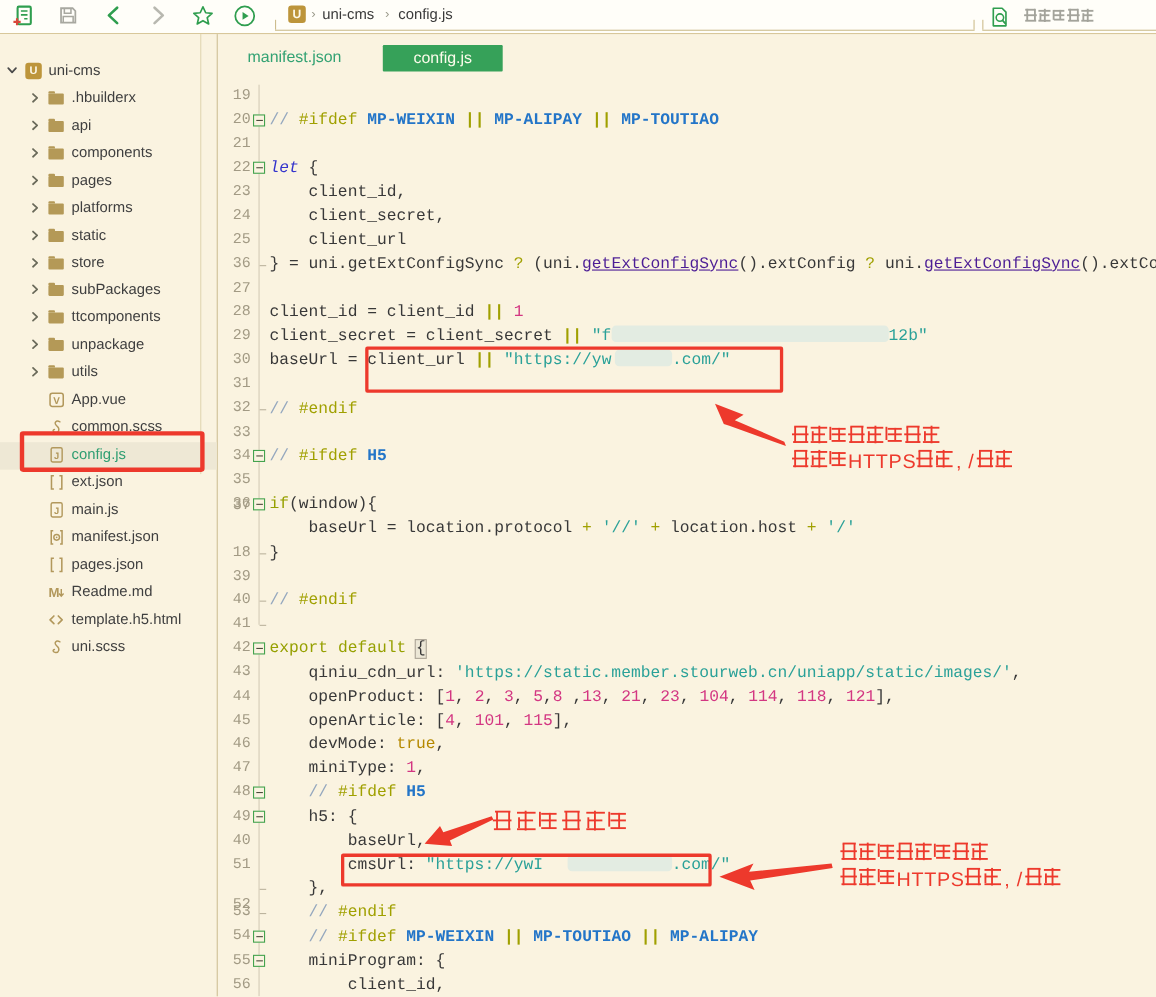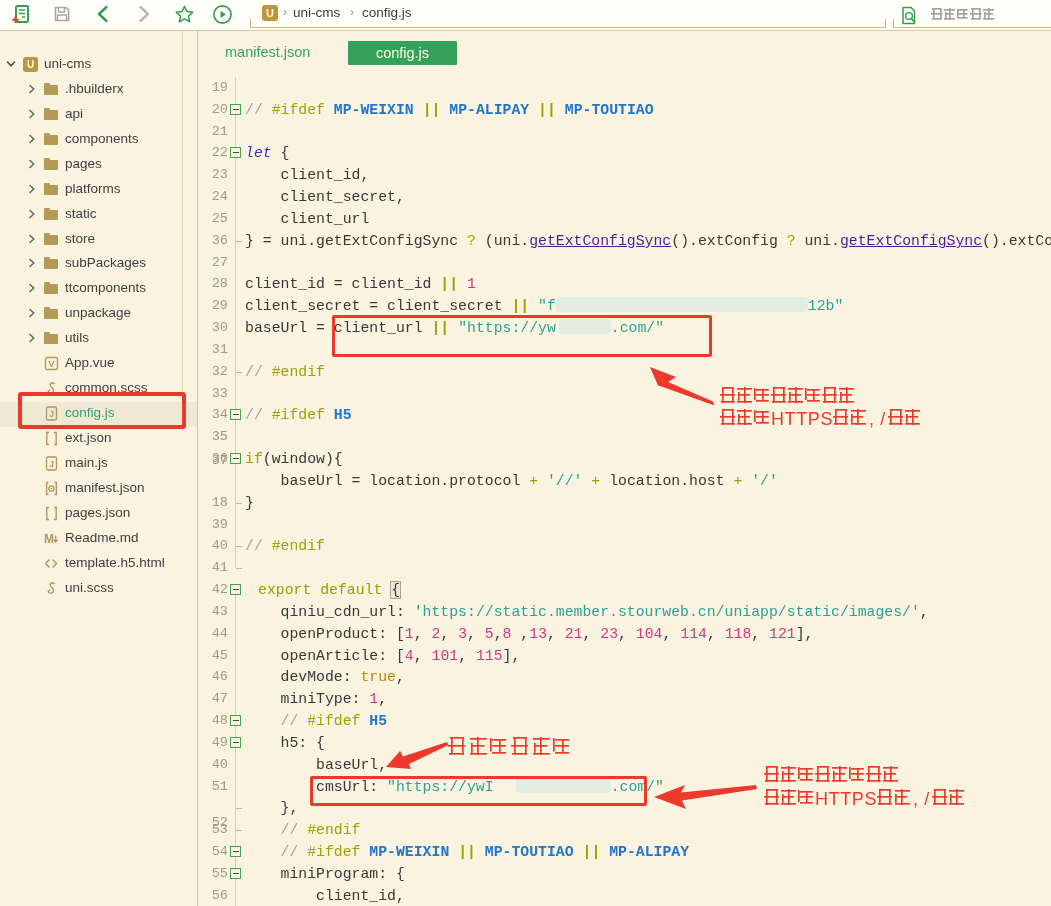--- a/index.html
+++ b/index.html
@@ -334,21 +334,21 @@
 <div class="tick" style="top:437px"></div>
 <div class="num" style="top:448px">39</div>
 <div class="cl" style="top:448px;left:47px"></div>
 <div class="num" style="top:469px">40</div>
 <div class="cl" style="top:469px;left:47px"><span class="cmt">//&nbsp;</span><span class="pp">#endif</span></div>
 <div class="tick" style="top:480px"></div>
 <div class="num" style="top:491px">41</div>
 <div class="cl" style="top:491px;left:47px"></div>
 <div class="tick" style="top:502px"></div>
 <div class="num" style="top:513px">42</div>
-<div class="cl" style="top:513px;left:60px"><span class="kw">export</span>&nbsp;<span class="kw">default</span>&nbsp;<span class="bm">{</span></div>
+<div class="cl" style="top:513px;left:47px"><span class="kw">export</span>&nbsp;<span class="kw">default</span>&nbsp;<span class="bm">{</span></div>
 <div class="fold" style="top:518px"></div>
 <div class="num" style="top:535px">43</div>
 <div class="cl" style="top:535px;left:47px">&nbsp;&nbsp;&nbsp;&nbsp;qiniu_cdn_url:&nbsp;<span class="str">'https://static.member.stourweb.cn/uniapp/static/images/'</span>,</div>
 <div class="num" style="top:557px">44</div>
 <div class="cl" style="top:557px;left:47px">&nbsp;&nbsp;&nbsp;&nbsp;openProduct:&nbsp;[<span class="num2">1</span>,&nbsp;<span class="num2">2</span>,&nbsp;<span class="num2">3</span>,&nbsp;<span class="num2">5</span>,<span class="num2">8</span>&nbsp;,<span class="num2">13</span>,&nbsp;<span class="num2">21</span>,&nbsp;<span class="num2">23</span>,&nbsp;<span class="num2">104</span>,&nbsp;<span class="num2">114</span>,&nbsp;<span class="num2">118</span>,&nbsp;<span class="num2">121</span>],</div>
 <div class="num" style="top:579px">45</div>
 <div class="cl" style="top:579px;left:47px">&nbsp;&nbsp;&nbsp;&nbsp;openArticle:&nbsp;[<span class="num2">4</span>,&nbsp;<span class="num2">101</span>,&nbsp;<span class="num2">115</span>],</div>
 <div class="num" style="top:600px">46</div>
 <div class="cl" style="top:600px;left:47px">&nbsp;&nbsp;&nbsp;&nbsp;devMode:&nbsp;<span class="bool">true</span>,</div>
 <div class="num" style="top:622px">47</div>

